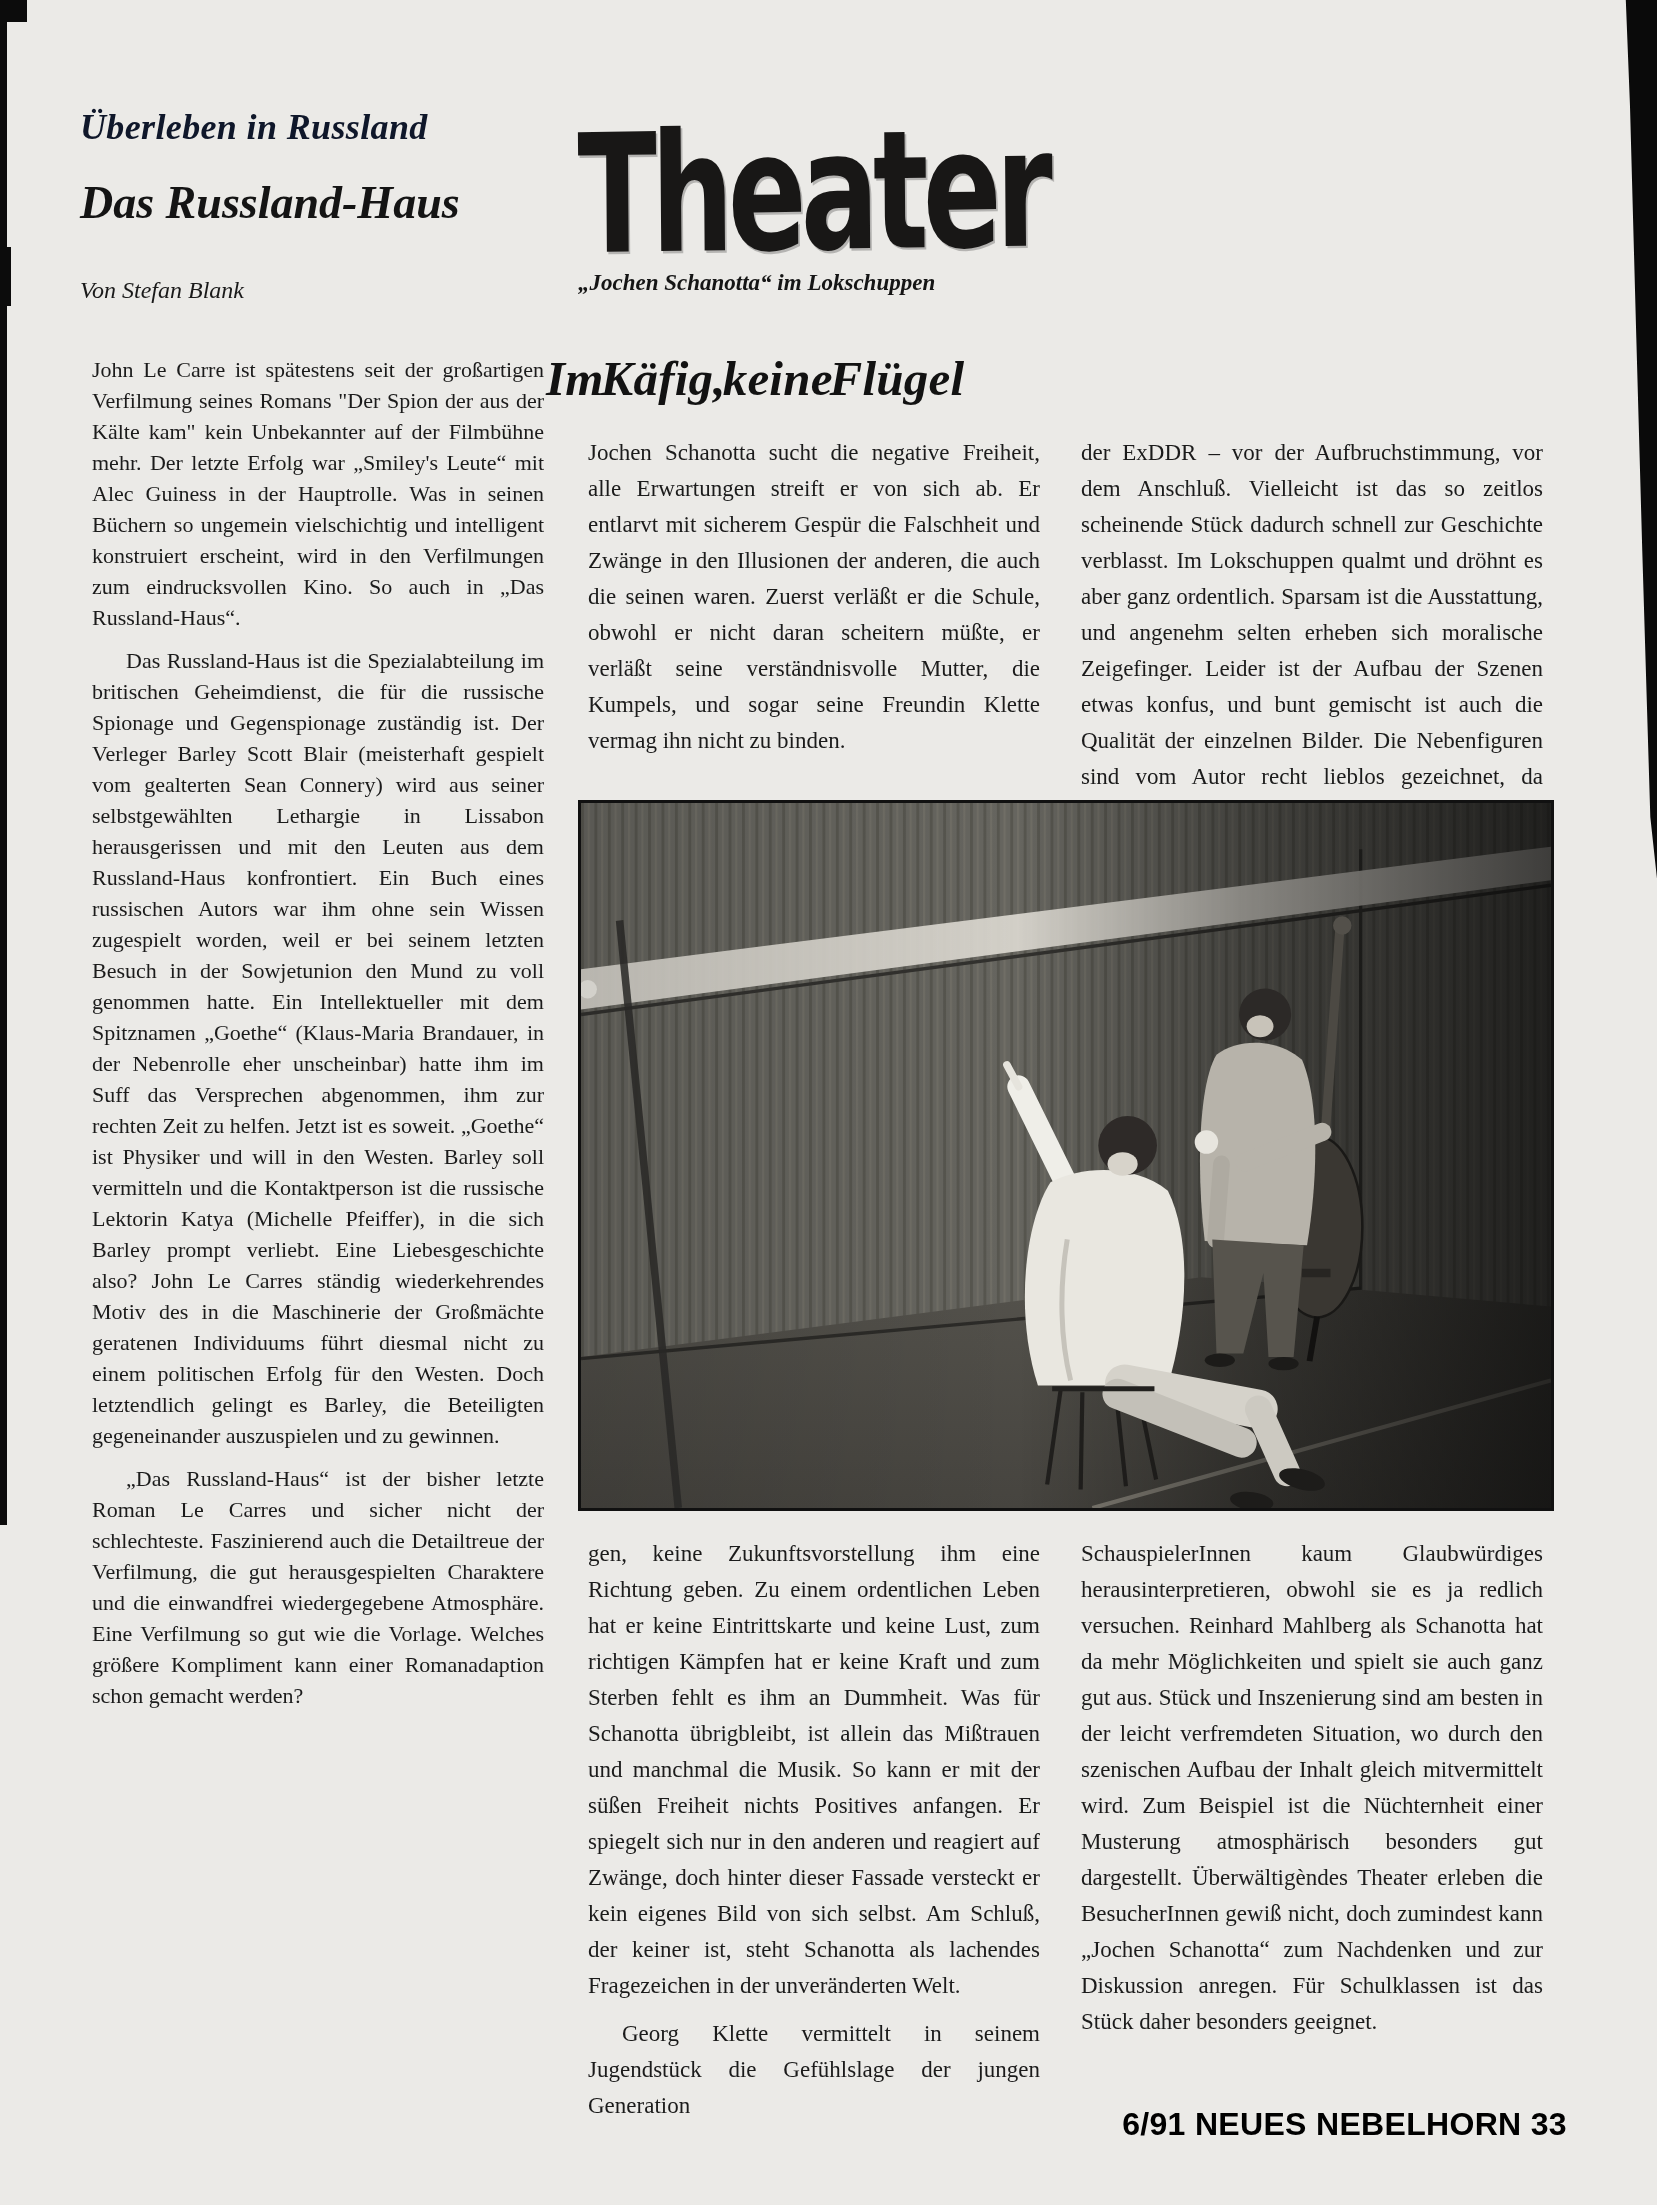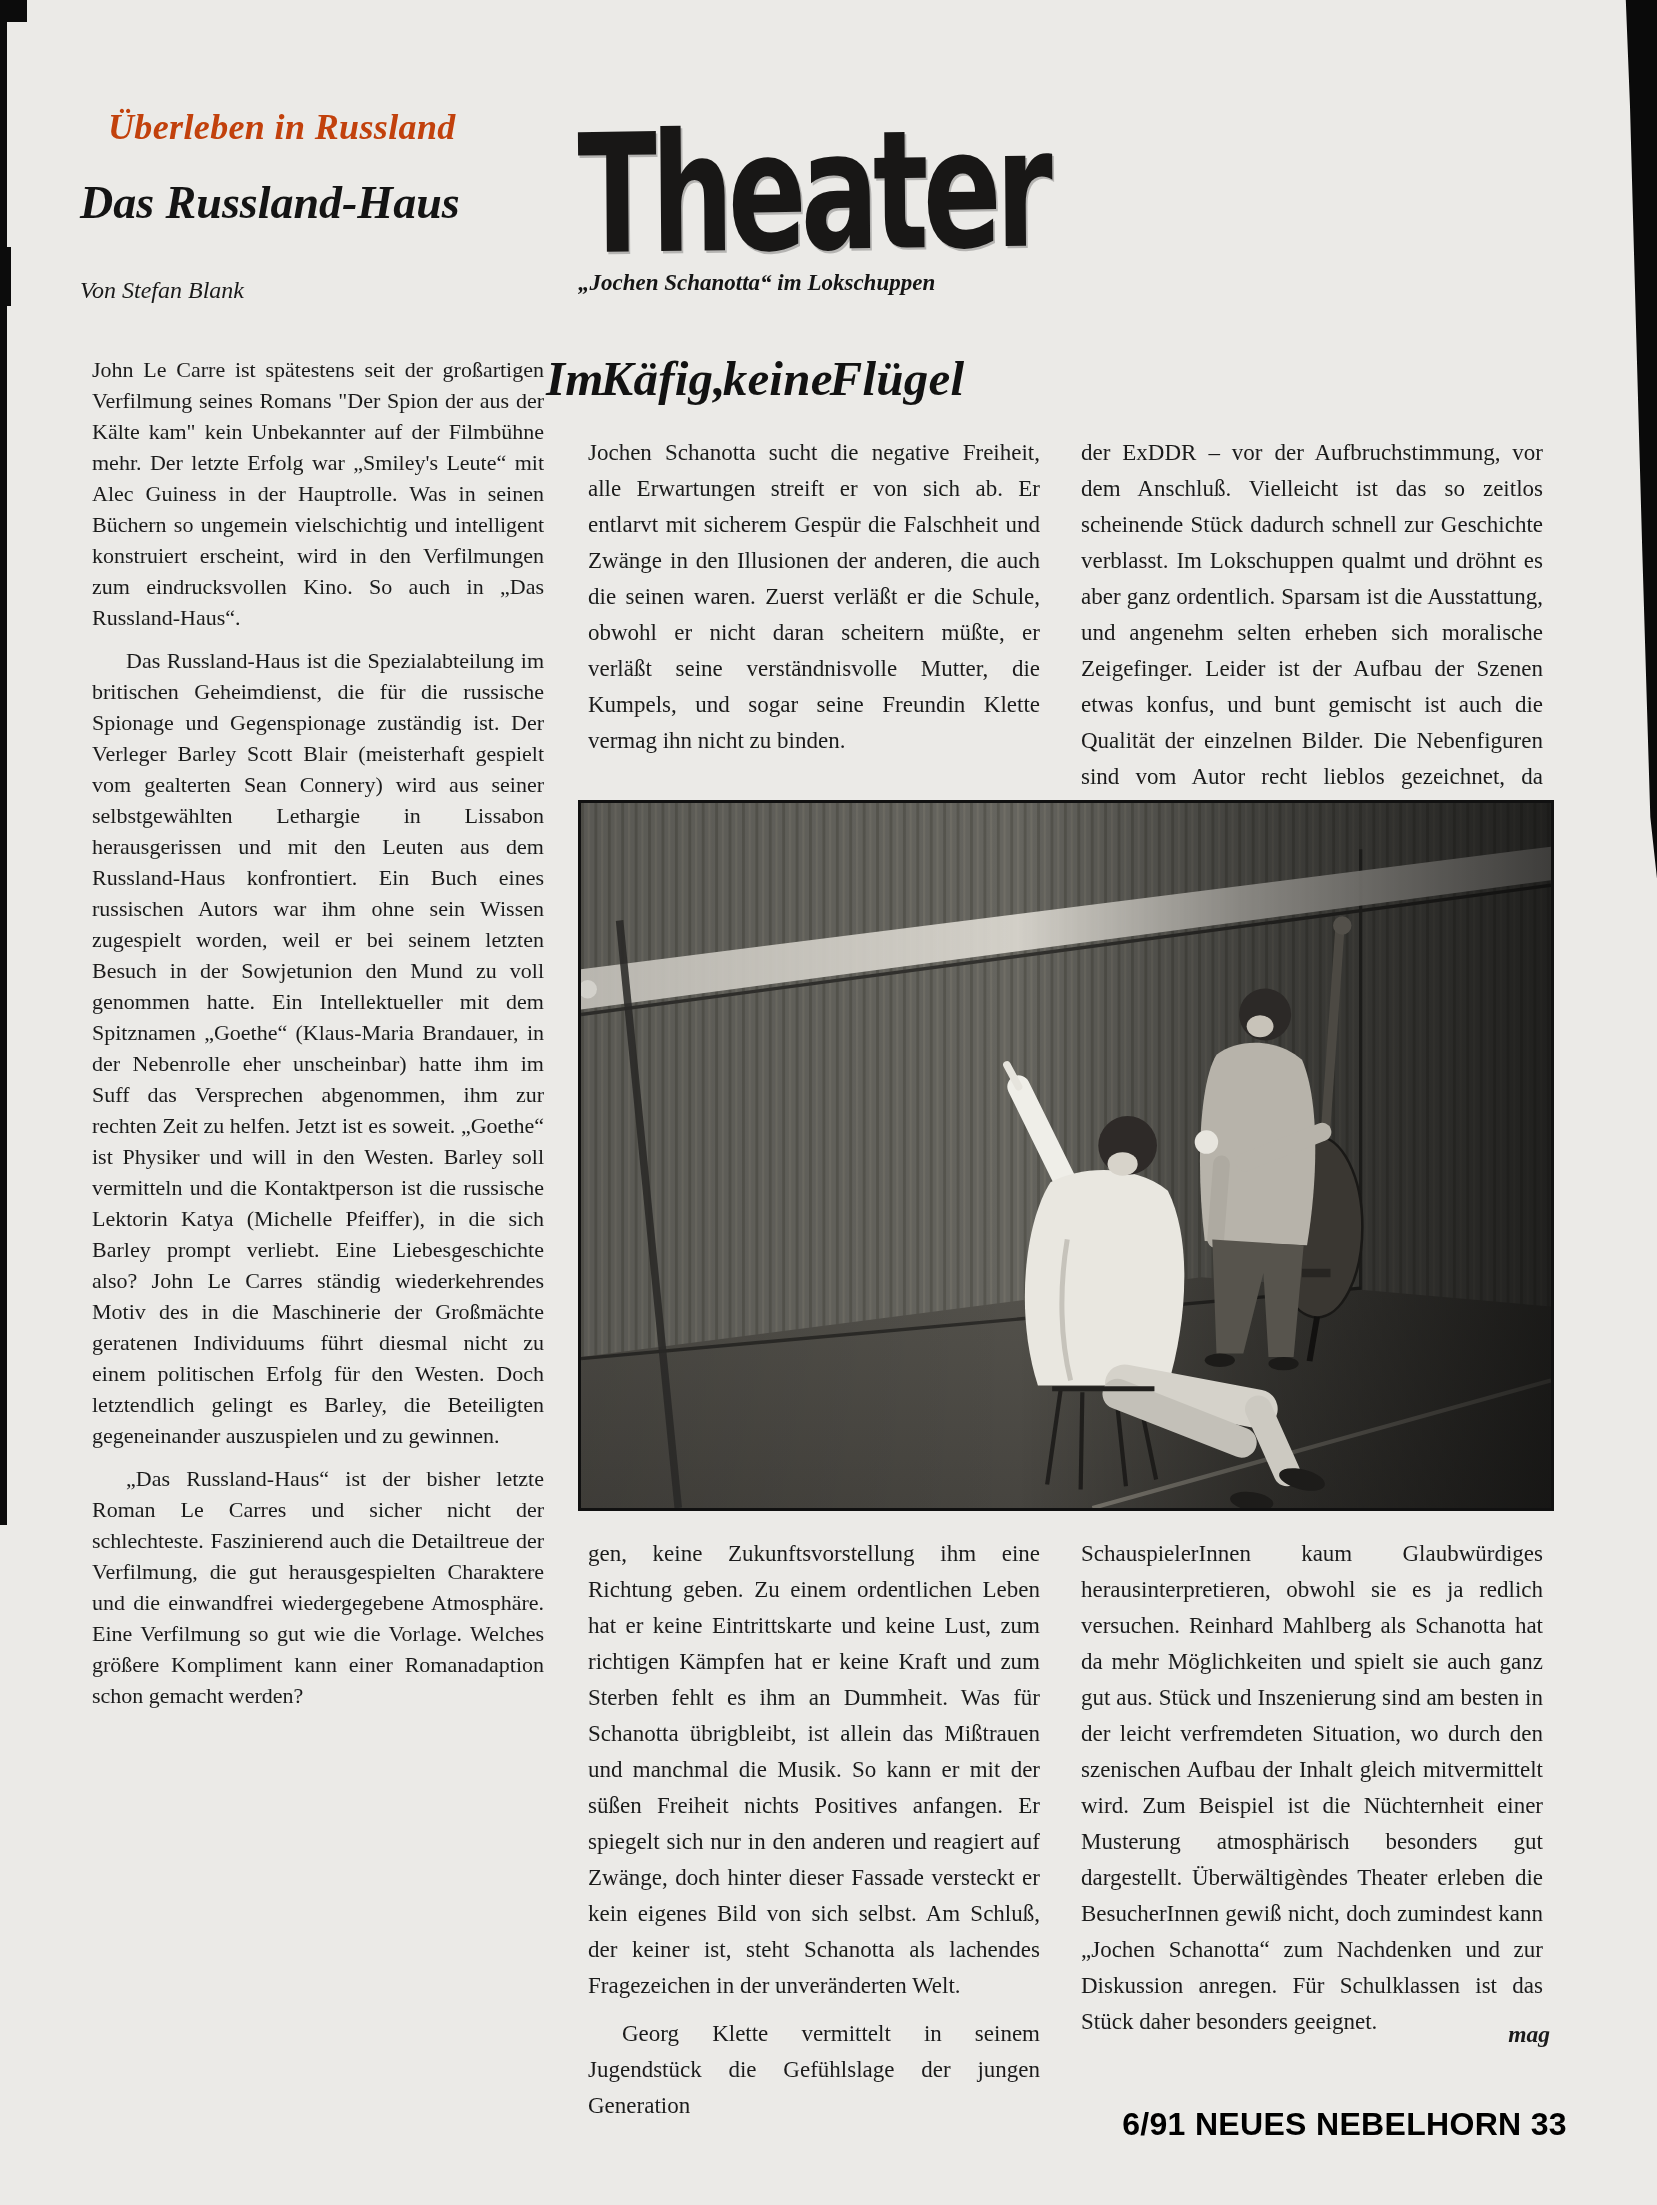--- a/index.html
+++ b/index.html
@@ -12,21 +12,21 @@
   
   .edge-strip-left{position:absolute;left:0;top:0;width:6.7px;height:1525px;background:#0c0c0c;}
   .edge-corner{position:absolute;left:0;top:0;width:27px;height:22px;background:#0c0c0c;}
   .edge-nub{position:absolute;left:0;top:247px;width:11px;height:59px;background:#0c0c0c;}
   .edge-wedge-right{
     position:absolute;right:0;top:0;width:35px;height:888px;background:#0a0a0a;
     clip-path:polygon(100% 0, 8% 0, 20% 12%, 38% 38%, 55% 62%, 78% 92%, 100% 100%);
   }
 
   
-  .kicker{position:absolute;left:80px;top:106px;font-size:36px;font-style:italic;font-weight:600;color:#c2410c;letter-spacing:.01em;margin-left:28px;}
+  .kicker{position:absolute;left:80px;top:106px;font-size:36px;font-style:italic;font-weight:600;color:#0f172a;letter-spacing:.01em;}
   .title{position:absolute;left:80px;top:176px;font-size:46px;font-style:italic;font-weight:bold;color:#141414;}
   .byline{position:absolute;left:80px;top:277px;font-size:24px;font-style:italic;font-weight:normal;color:#1a1a1a;}
 
   .col{position:absolute;text-align:justify;}
   .col p{margin:12px;text-indent:34px;}
   .col p.cont{text-indent:0;}
   .col-narrow{font-size:22px;line-height:31px;}
   .col-wide{font-size:23px;line-height:36px;}
   #col-left{left:80px;top:342px;width:476px;}
   #col-mid-top{left:576px;top:423px;width:476px;}
@@ -84,21 +84,20 @@
   </div>
 <div id="col-right-top" class="col col-wide">
     <p class="cont">der ExDDR – vor der Aufbruchstimmung, vor dem Anschluß. Vielleicht ist das so zeitlos scheinende Stück dadurch schnell zur Geschichte verblasst. Im Lokschuppen qualmt und dröhnt es aber ganz ordentlich. Sparsam ist die Ausstattung, und angenehm selten erheben sich moralische Zeigefinger. Leider ist der Aufbau der Szenen etwas konfus, und bunt gemischt ist auch die Qualität der einzelnen Bilder. Die Nebenfiguren sind vom Autor recht lieblos gezeichnet, da können die</p>
   </div>
 <div id="col-mid-bottom" class="col col-wide">
     <p class="cont">gen, keine Zukunftsvorstellung ihm eine Richtung geben. Zu einem ordentlichen Leben hat er keine Eintrittskarte und keine Lust, zum richtigen Kämpfen hat er keine Kraft und zum Sterben fehlt es ihm an Dummheit. Was für Schanotta übrigbleibt, ist allein das Mißtrauen und manchmal die Musik. So kann er mit der süßen Freiheit nichts Positives anfangen. Er spiegelt sich nur in den anderen und reagiert auf Zwänge, doch hinter dieser Fassade versteckt er kein eigenes Bild von sich selbst. Am Schluß, der keiner ist, steht Schanotta als lachendes Fragezeichen in der unveränderten Welt.</p>
     <p>Georg Klette vermittelt in seinem Jugendstück die Gefühlslage der jungen Generation</p>
   </div>
 <div id="col-right-bottom" class="col col-wide">
   <span><p class="cont">SchauspielerInnen kaum Glaubwürdiges herausinterpretieren, obwohl sie es ja redlich versuchen. Reinhard Mahlberg als Schanotta hat da mehr Möglichkeiten und spielt sie auch ganz gut aus. Stück und Inszenierung sind am besten in der leicht verfremdeten Situation, wo durch den szenischen Aufbau der Inhalt gleich mitvermittelt wird. Zum Beispiel ist die Nüchternheit einer Musterung atmosphärisch besonders gut dargestellt. Überwältigèndes Theater erleben die BesucherInnen gewiß nicht, doch zumindest kann „Jochen Schanotta“ zum Nachdenken und zur Diskussion anregen. Für Schulklassen ist das Stück daher besonders geeignet.</p></span>
-  <div class="sign">mag</div>
 </div>
 
 <div class="photo">
   <svg viewBox="0 0 1157 840" preserveAspectRatio="none">
     <defs>
       <pattern id="wall" width="16" height="12" patternUnits="userSpaceOnUse">
         <rect width="16" height="12" fill="#66655f"></rect>
         <rect x="0" width="3.5" height="12" fill="#57564f"></rect>
         <rect x="8" width="2.5" height="12" fill="#706e66"></rect>
       </pattern>

